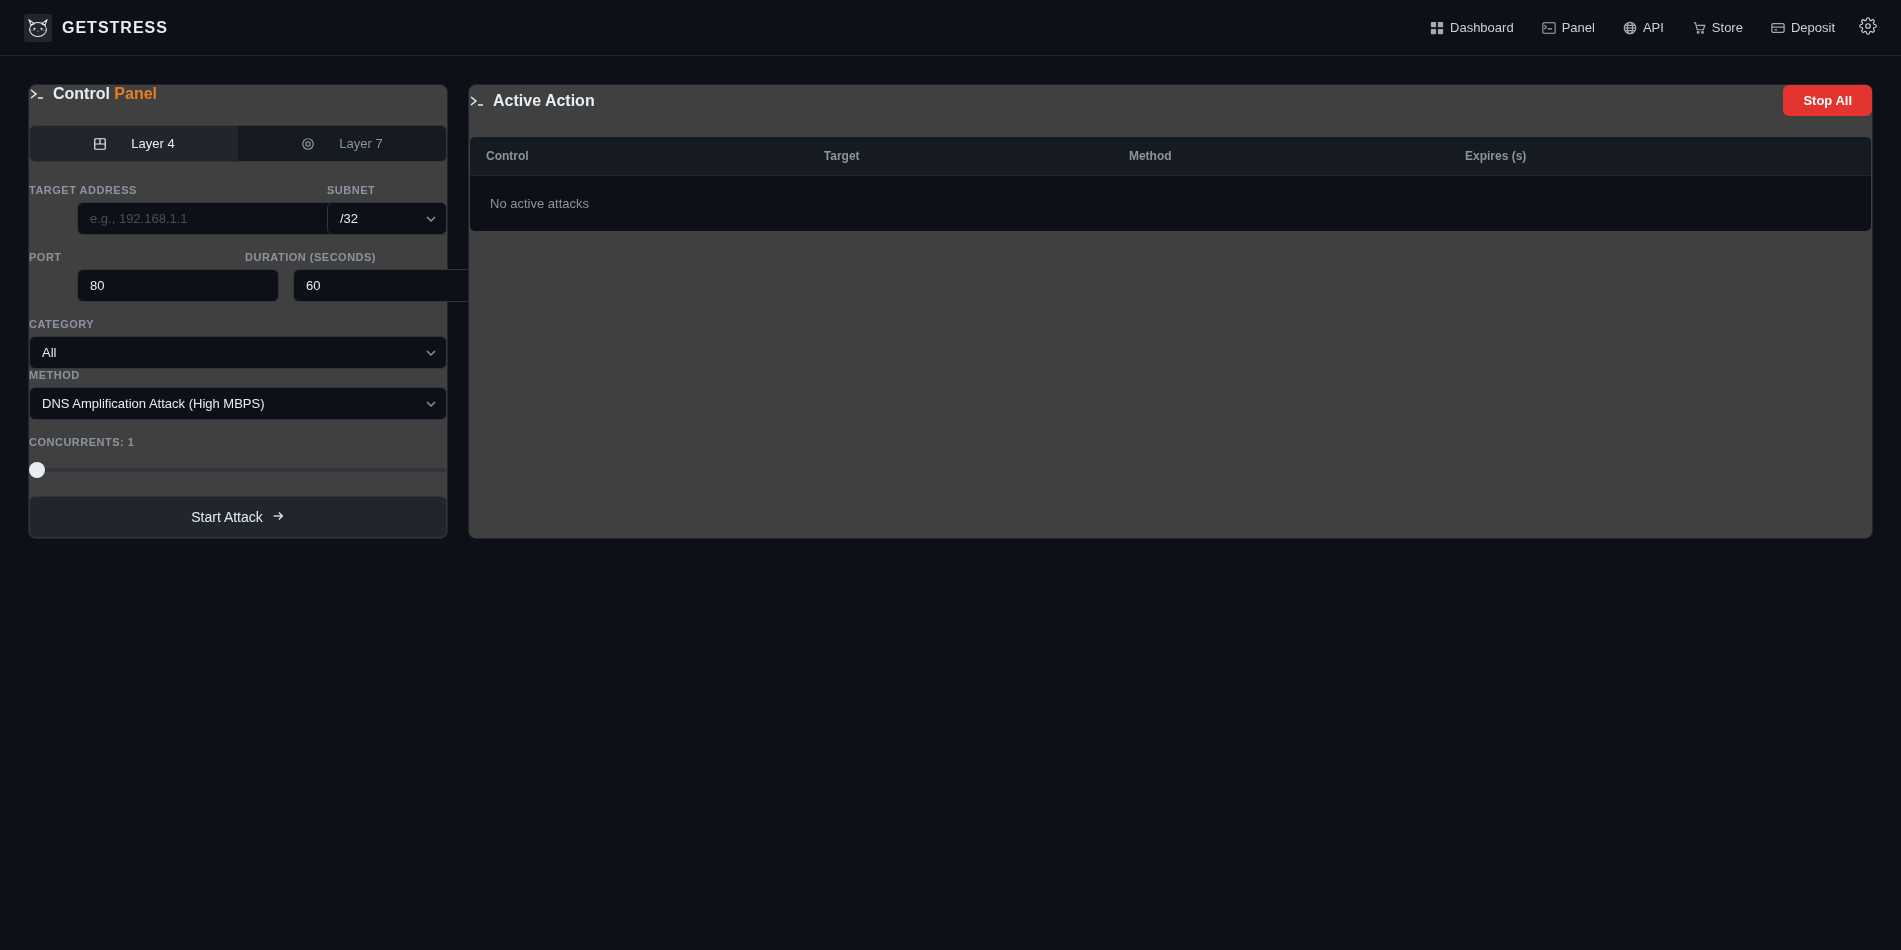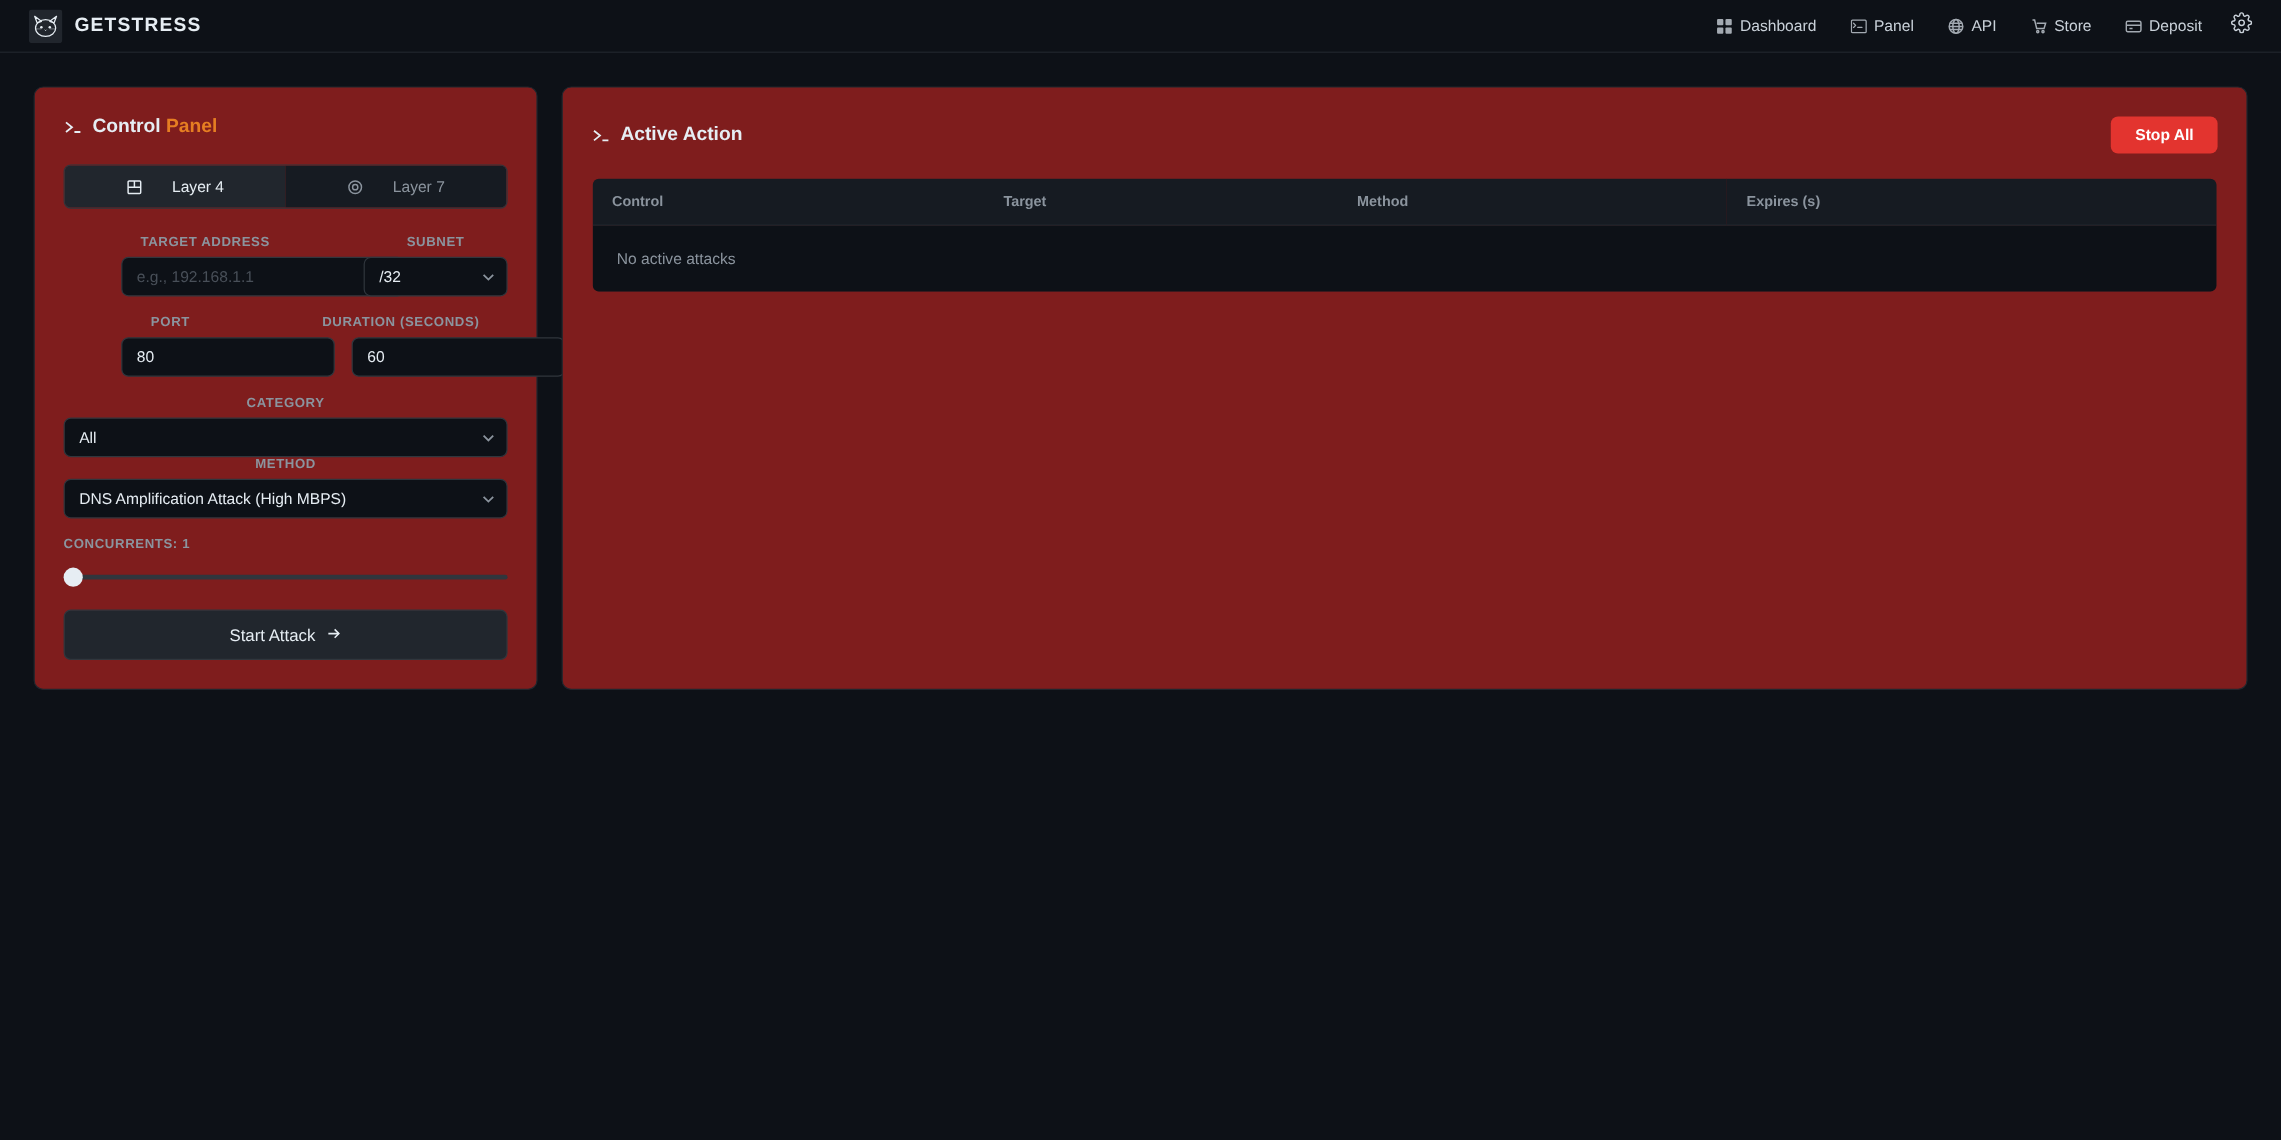--- a/index.html
+++ b/index.html
@@ -11,21 +11,21 @@
       min-height: 950px;
       width: 1901px;
     }
 
     
     nav {
       display: flex;
       align-items: center;
       background-color: #0d1117;
       border-bottom: 1px solid #21262d;
-      height: 44px;
+      height: 56px;
       padding: 0 24px;
     }
     .nav-logo {
       display: flex;
       align-items: center;
       gap: 10px;
       margin-right: auto;
     }
     .nav-logo-icon {
       width: 28px;
@@ -60,24 +60,23 @@
 
     
     .main-content {
       display: flex;
       gap: 20px;
       padding: 28px 28px;
     }
 
     
     .panel {
-      background-color: #7f1d1d;
+      background-color: #404040;
       border: 1px solid #21262d;
       border-radius: 8px;
-      padding: 24px;
     }
     .panel-control {
       width: 420px;
       flex-shrink: 0;
     }
     .panel-attacks {
       flex: 1;
     }
 
     .panel-header {
@@ -135,21 +134,20 @@
       flex-direction: column;
       gap: 6px;
       flex: 1;
     }
     .form-label {
       font-size: 11px;
       font-weight: 600;
       letter-spacing: 0.5px;
       color: #8b949e;
       text-transform: uppercase;
-      text-align: center;
     }
     .form-input {
       background: #0d1117;
       border: 1px solid #30363d;
       border-radius: 6px;
       color: #e6edf3;
       font-size: 13px;
       padding: 8px 12px;
       outline: none;
       width: 100%;

